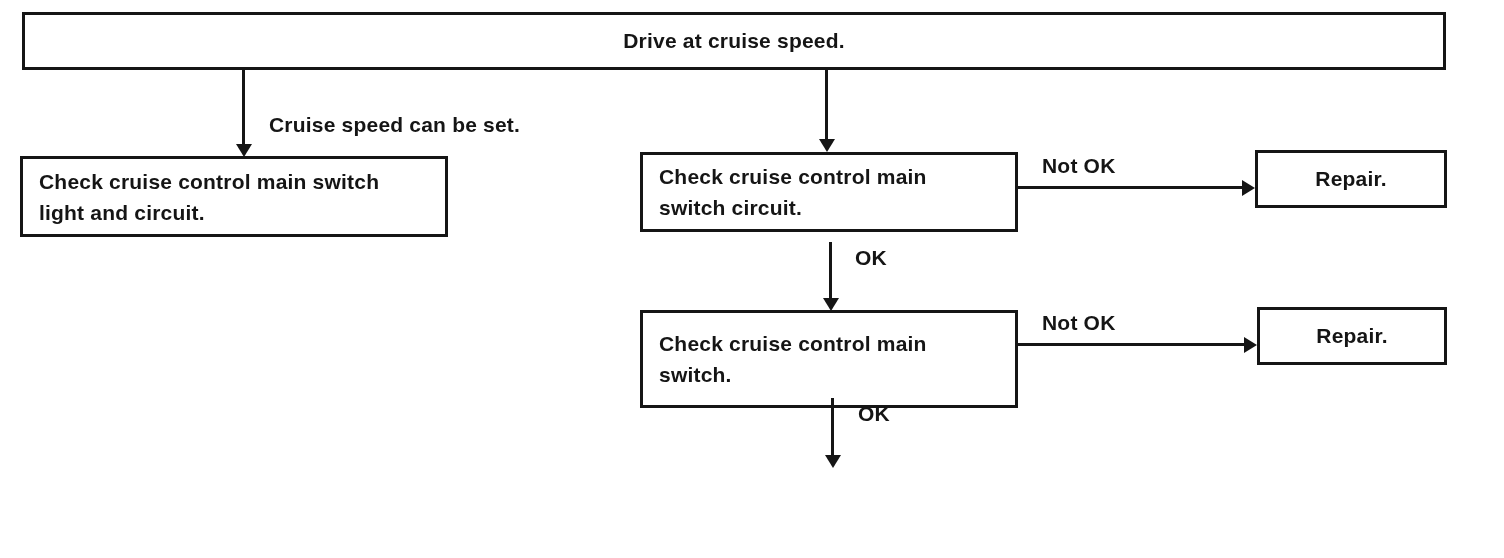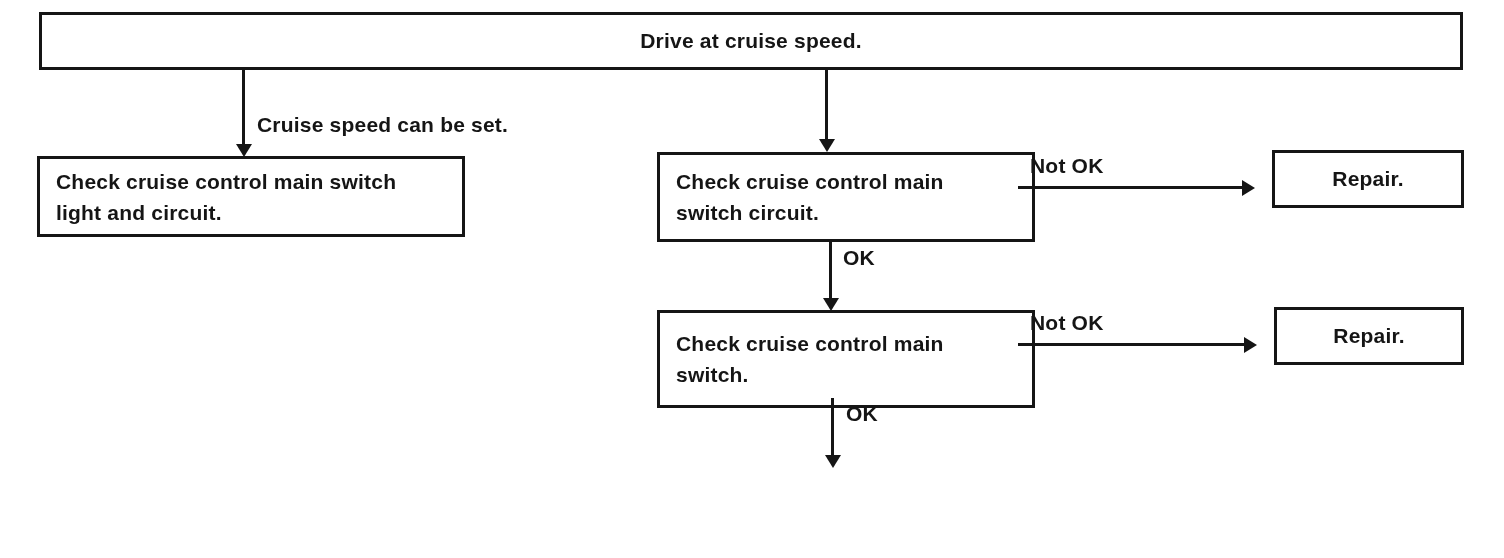--- a/index.html
+++ b/index.html
@@ -19,30 +19,30 @@
   .node {
     position: absolute;
     border: 3px solid #151515;
     background: #ffffff;
     box-sizing: border-box;
     font-size: 21px;
     font-weight: 700;
     letter-spacing: 0.2px;
     display: flex;
     align-items: center;
-    margin-left: 17px;
   }
   .node.centered { justify-content: center; text-align: center; }
   .node.lefttext { padding: 6px 16px; line-height: 31px; }
   .edge-label {
     position: absolute;
     font-size: 21px;
     font-weight: 700;
     letter-spacing: 0.2px;
     white-space: nowrap;
+    margin-left: 12px;
   }
   .vline { position: absolute; width: 3px; background: #151515; }
   .hline { position: absolute; height: 3px; background: #151515; }
   .arrow-down {
     position: absolute; width: 0; height: 0;
     border-left: 8px solid transparent;
     border-right: 8px solid transparent;
     border-top: 13px solid #151515;
   }
   .arrow-right {
@@ -57,21 +57,21 @@
 
   #line-left   { left: 242px;  top: 69px;  height: 77px; }
   #arrow-left  { left: 236px;  top: 144px; }
   #label-left-cond  { left: 257px; top: 113px; }
   #left-action-box  { left: 20px; top: 156px; width: 428px; height: 81px; }
 
   #line-right  { left: 825px;  top: 69px;  height: 72px; }
   #arrow-right-branch { left: 819px; top: 139px; }
   #label-right-cond { left: 843px; top: 110px; }
 
-  #check1-box  { left: 640px;  top: 152px; width: 378px; height: 90px; }
+  #check1-box  { left: 640px;  top: 152px; width: 378px; height: 80px; }
   #notok1-line { left: 1018px; top: 186px; width: 226px; }
   #notok1-arrow{ left: 1242px; top: 180px; }
   #label-notok1{ left: 1030px; top: 154px; }
   #repair1-box { left: 1255px; top: 150px; width: 192px; height: 58px; }
 
   #ok1-line    { left: 829px;  top: 242px; height: 58px; }
   #ok1-arrow   { left: 823px;  top: 298px; }
   #label-ok1   { left: 843px;  top: 246px; }
 
   #check2-box  { left: 640px;  top: 310px; width: 378px; height: 98px; }

